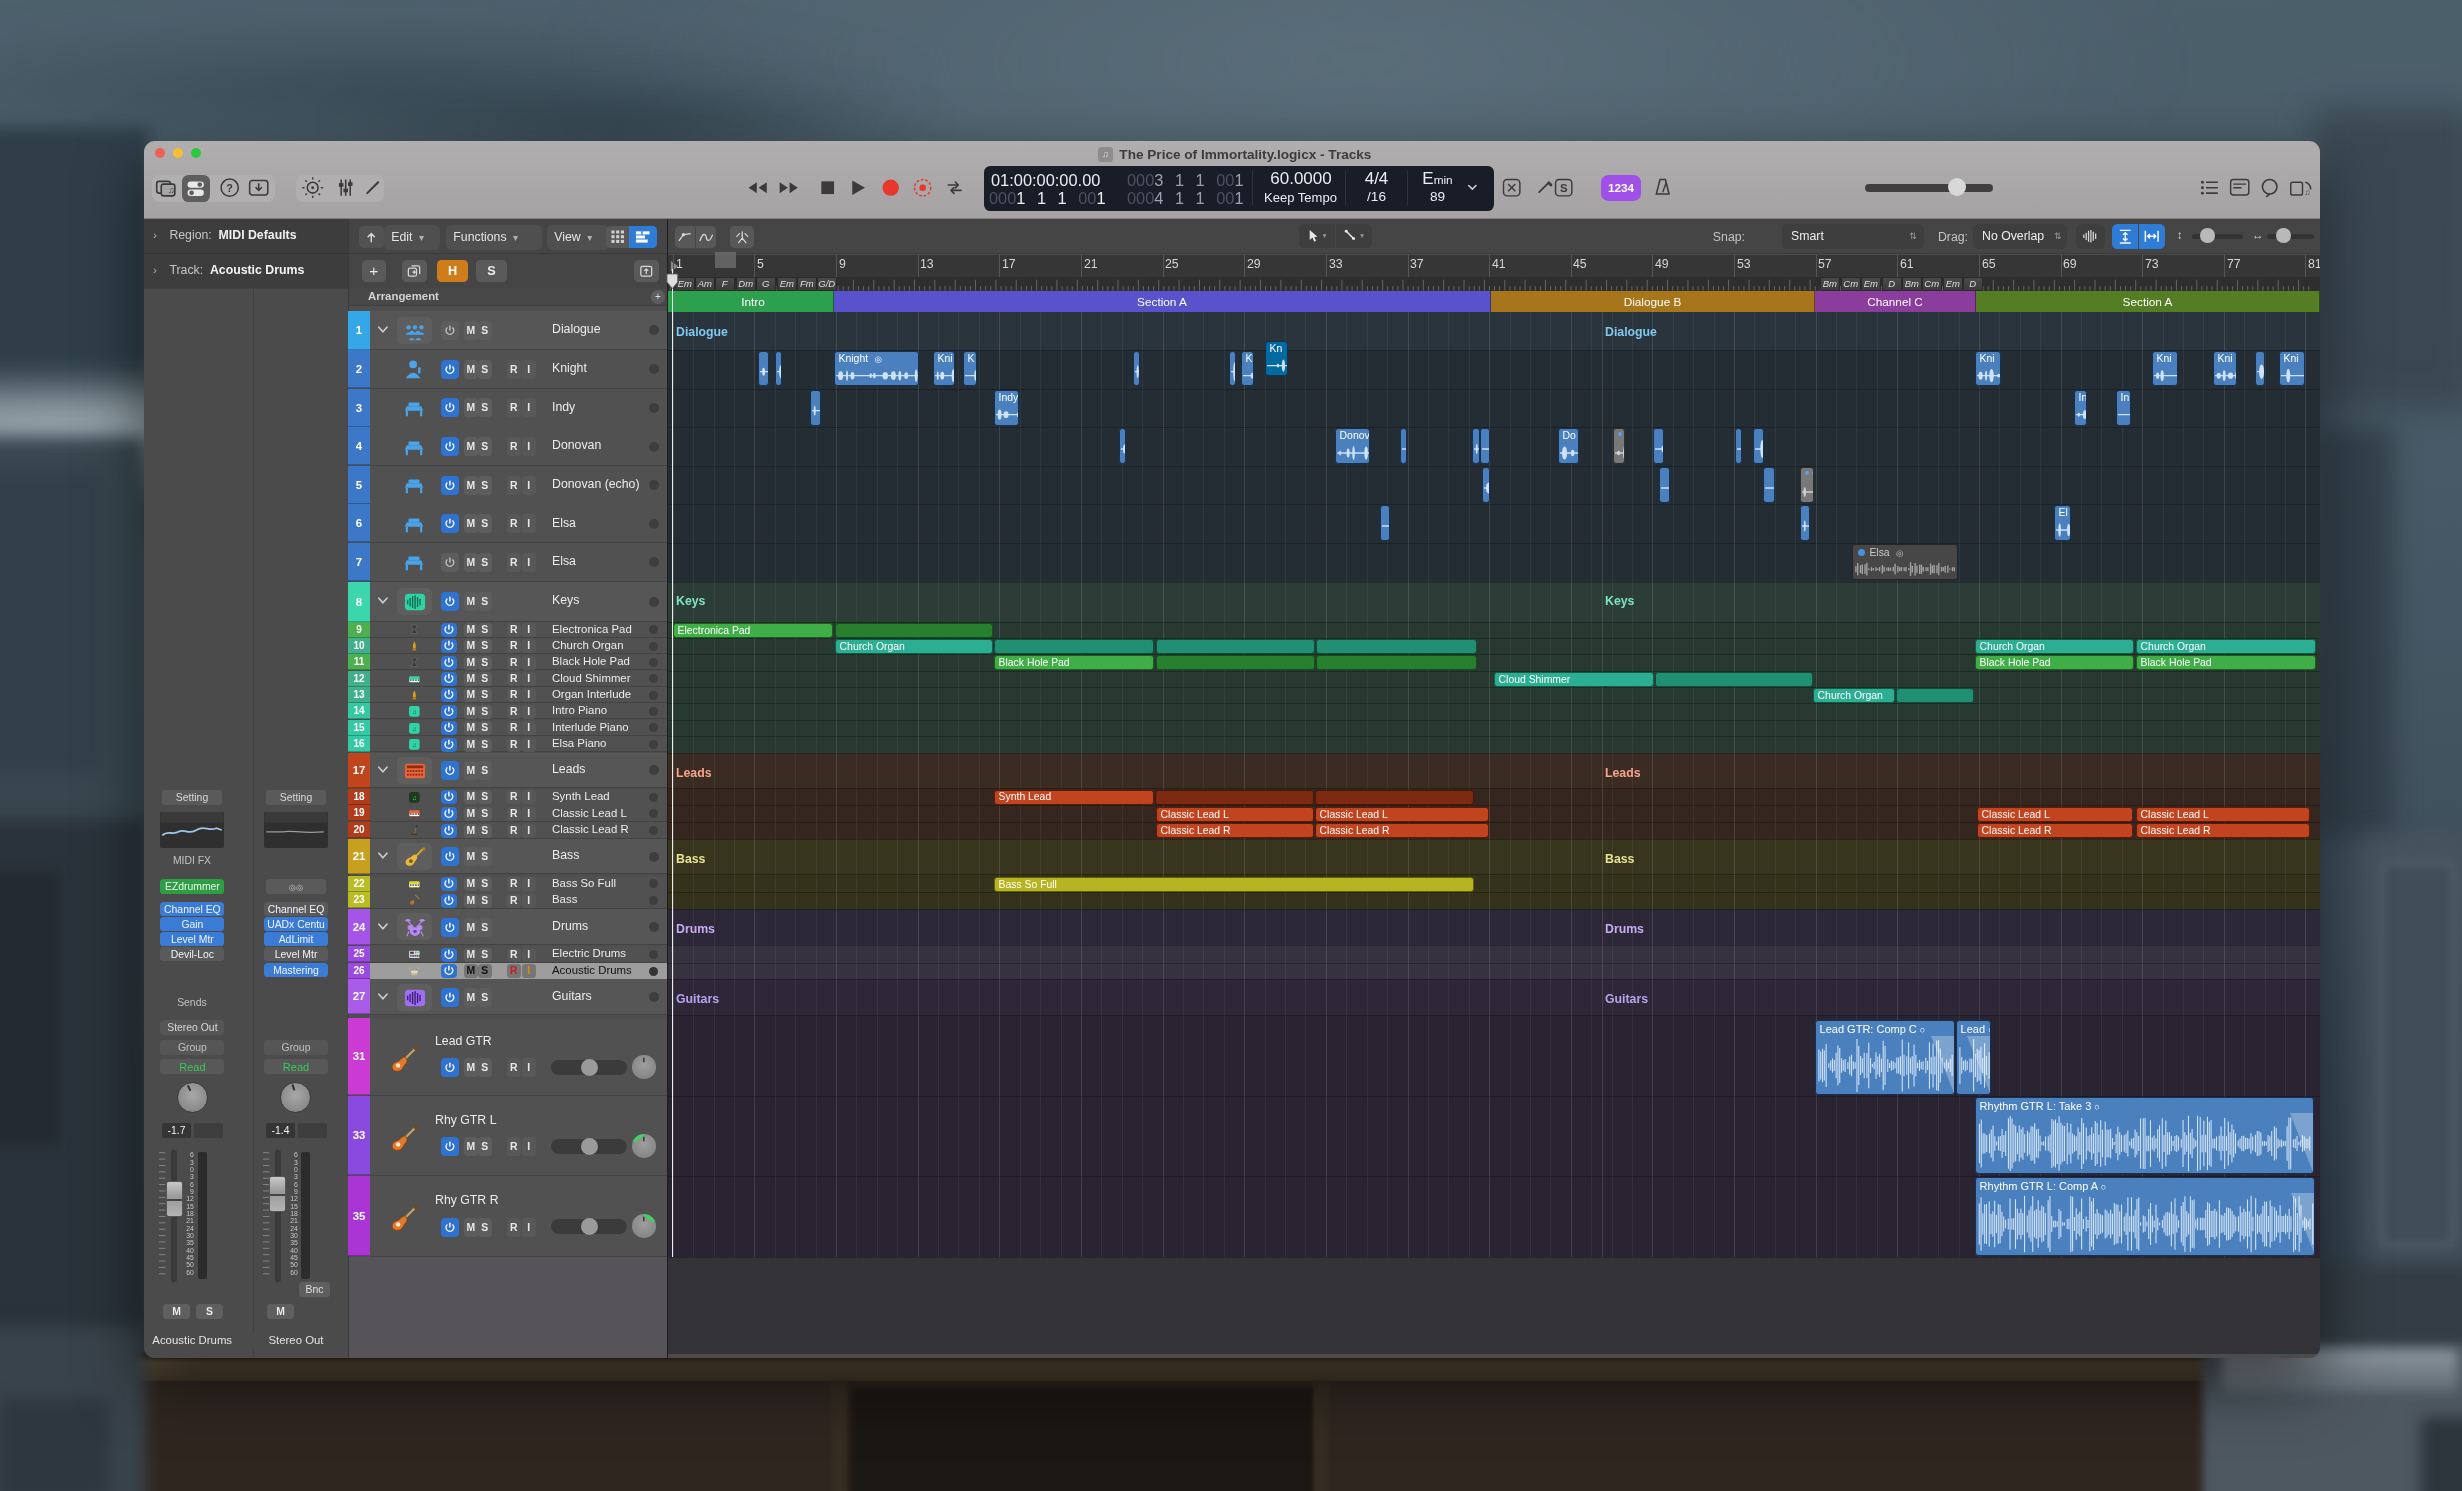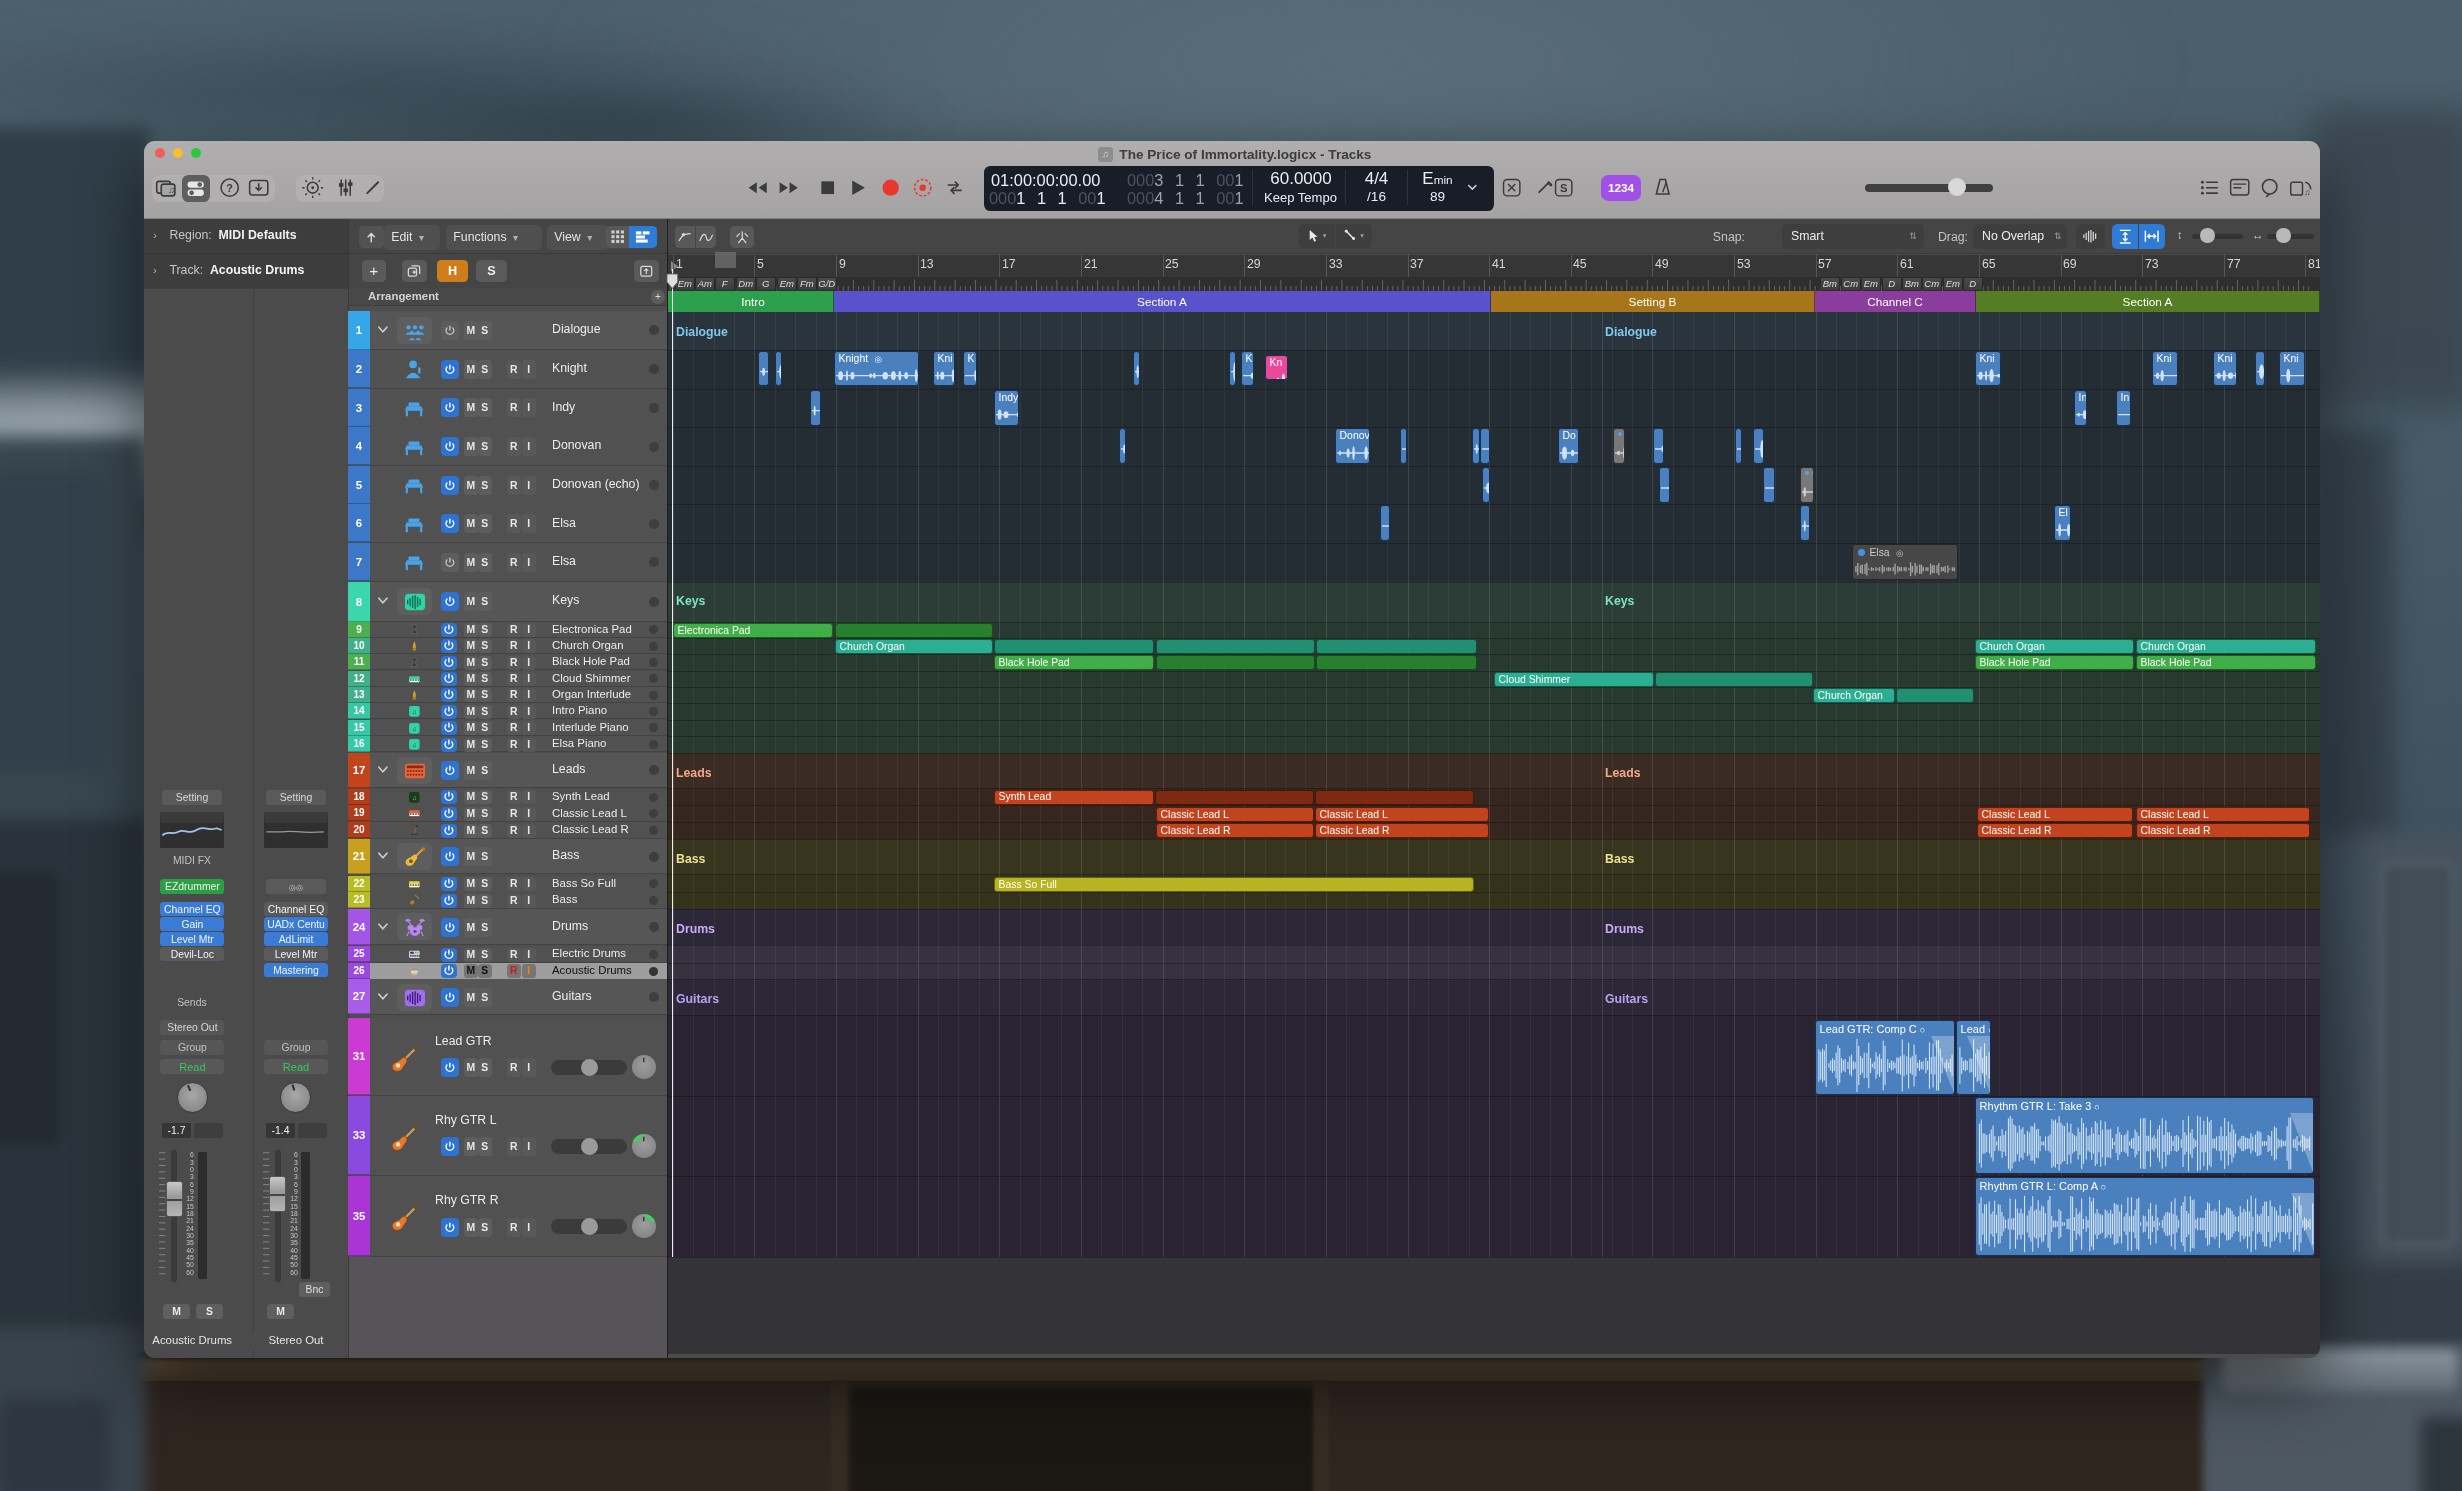--- a/index.html
+++ b/index.html
@@ -1608,21 +1608,21 @@
     <div style="left:1697px;top:136px;width:19.5px;height:13.6px;background:linear-gradient(180deg,#4a4a4a,#3c3c3c);border:0.9px solid #2a2a2a;border-radius:1.8px;color:#dedede;font-size:9.5px;display:flex;align-items:center;justify-content:center;z-index:3;font-style:italic">Cm</div>
     <div style="left:1717px;top:136px;width:19.5px;height:13.6px;background:linear-gradient(180deg,#4a4a4a,#3c3c3c);border:0.9px solid #2a2a2a;border-radius:1.8px;color:#dedede;font-size:9.5px;display:flex;align-items:center;justify-content:center;z-index:3;font-style:italic">Em</div>
     <div style="left:1738px;top:136px;width:19.5px;height:13.6px;background:linear-gradient(180deg,#4a4a4a,#3c3c3c);border:0.9px solid #2a2a2a;border-radius:1.8px;color:#dedede;font-size:9.5px;display:flex;align-items:center;justify-content:center;z-index:3;font-style:italic">D</div>
     <div style="left:1758px;top:136px;width:19.5px;height:13.6px;background:linear-gradient(180deg,#4a4a4a,#3c3c3c);border:0.9px solid #2a2a2a;border-radius:1.8px;color:#dedede;font-size:9.5px;display:flex;align-items:center;justify-content:center;z-index:3;font-style:italic">Bm</div>
     <div style="left:1778px;top:136px;width:19.5px;height:13.6px;background:linear-gradient(180deg,#4a4a4a,#3c3c3c);border:0.9px solid #2a2a2a;border-radius:1.8px;color:#dedede;font-size:9.5px;display:flex;align-items:center;justify-content:center;z-index:3;font-style:italic">Cm</div>
     <div style="left:1799px;top:136px;width:19.5px;height:13.6px;background:linear-gradient(180deg,#4a4a4a,#3c3c3c);border:0.9px solid #2a2a2a;border-radius:1.8px;color:#dedede;font-size:9.5px;display:flex;align-items:center;justify-content:center;z-index:3;font-style:italic">Em</div>
     <div style="left:1819px;top:136px;width:19.5px;height:13.6px;background:linear-gradient(180deg,#4a4a4a,#3c3c3c);border:0.9px solid #2a2a2a;border-radius:1.8px;color:#dedede;font-size:9.5px;display:flex;align-items:center;justify-content:center;z-index:3;font-style:italic">D</div>
     <div style="left:524px;top:150px;width:4.5px;height:21px;background:#2da04e;border-right:0.9px solid rgba(0,0,0,.4);color:#fff;font-size:11.8px;display:flex;align-items:center;justify-content:center;overflow:hidden"></div>
     <div style="left:529px;top:150px;width:161px;height:21px;background:#2da04e;border-right:0.9px solid rgba(0,0,0,.4);color:#fff;font-size:11.8px;display:flex;align-items:center;justify-content:center;overflow:hidden">Intro</div>
     <div style="left:690px;top:150px;width:657px;height:21px;background:#5952cd;border-right:0.9px solid rgba(0,0,0,.4);color:#fff;font-size:11.8px;display:flex;align-items:center;justify-content:center;overflow:hidden">Section A</div>
-    <div style="left:1347px;top:150px;width:324px;height:21px;background:#a8761a;border-right:0.9px solid rgba(0,0,0,.4);color:#fff;font-size:11.8px;display:flex;align-items:center;justify-content:center;overflow:hidden">Setting B</div>
+    <div style="left:1347px;top:150px;width:324px;height:21px;background:#a8761a;border-right:0.9px solid rgba(0,0,0,.4);color:#fff;font-size:11.8px;display:flex;align-items:center;justify-content:center;overflow:hidden">Dialogue B</div>
     <div style="left:1671px;top:150px;width:161px;height:21px;background:#8a3d9c;border-right:0.9px solid rgba(0,0,0,.4);color:#fff;font-size:11.8px;display:flex;align-items:center;justify-content:center;overflow:hidden">Channel C</div>
     <div style="left:1832px;top:150px;width:344px;height:21px;background:#557d23;border-right:0.9px solid rgba(0,0,0,.4);color:#fff;font-size:11.8px;display:flex;align-items:center;justify-content:center;overflow:hidden">Section A</div>
     <div style="left:524px;top:171px;width:1652px;height:38px;background:#2a343c"></div>
     <div style="left:524px;top:209px;width:1652px;height:232px;background:#242d34"></div>
     <div style="left:524px;top:441px;width:1652px;height:40px;background:#2b3d36"></div>
     <div style="left:524px;top:481px;width:1652px;height:131px;background:#273931"></div>
     <div style="left:524px;top:612px;width:1652px;height:35px;background:#3a2b23"></div>
     <div style="left:524px;top:647px;width:1652px;height:51px;background:#35271f"></div>
     <div style="left:524px;top:698px;width:1652px;height:35px;background:#38351f"></div>
     <div style="left:524px;top:733px;width:1652px;height:35px;background:#34321b"></div>
@@ -1829,21 +1829,21 @@
     </div>
     <div class="reg" style="left:1097px;top:210px;width:12.7px;height:35px;background:#4a80bd;border:0.9px solid #16314f">
       <div class="rl" style="top:0.9px">K</div>
       <div style="position:absolute;left:0.9px;top:14.5px;width:11px;height:18px">
         <svg width="11" height="17.3" viewBox="0 0 12 19" style="position:absolute;left:0;top:0">
           <line x1="0" y1="9.5" x2="12" y2="9.5" stroke="#cfe2f8" stroke-width="1.4"></line>
           <ellipse cx="11" cy="9.5" rx="2.6" ry="3.3" fill="#cfe2f8"></ellipse>
         </svg>
       </div>
     </div>
-    <div class="reg" style="left:1121px;top:214px;width:23px;height:25px;background:#ec4899;border:0.9px solid #16314f">
+    <div class="reg" style="left:1121px;top:200px;width:23px;height:35px;background:#0369a1;border:0.9px solid #16314f">
       <div class="rl" style="top:0.9px">Kn</div>
       <div style="position:absolute;left:0.9px;top:14.5px;width:21px;height:18px">
         <svg width="21" height="17.3" viewBox="0 0 23 19" style="position:absolute;left:0;top:0">
           <line x1="0" y1="9.5" x2="23" y2="9.5" stroke="#cfe2f8" stroke-width="1.4"></line>
           <ellipse cx="12" cy="9.5" rx="1.4" ry="2.0" fill="#cfe2f8"></ellipse>
           <ellipse cx="18" cy="9.5" rx="1.8" ry="6.8" fill="#cfe2f8"></ellipse>
         </svg>
       </div>
     </div>
     <div class="reg" style="left:1831px;top:210px;width:26px;height:35px;background:#4a80bd;border:0.9px solid #16314f">

